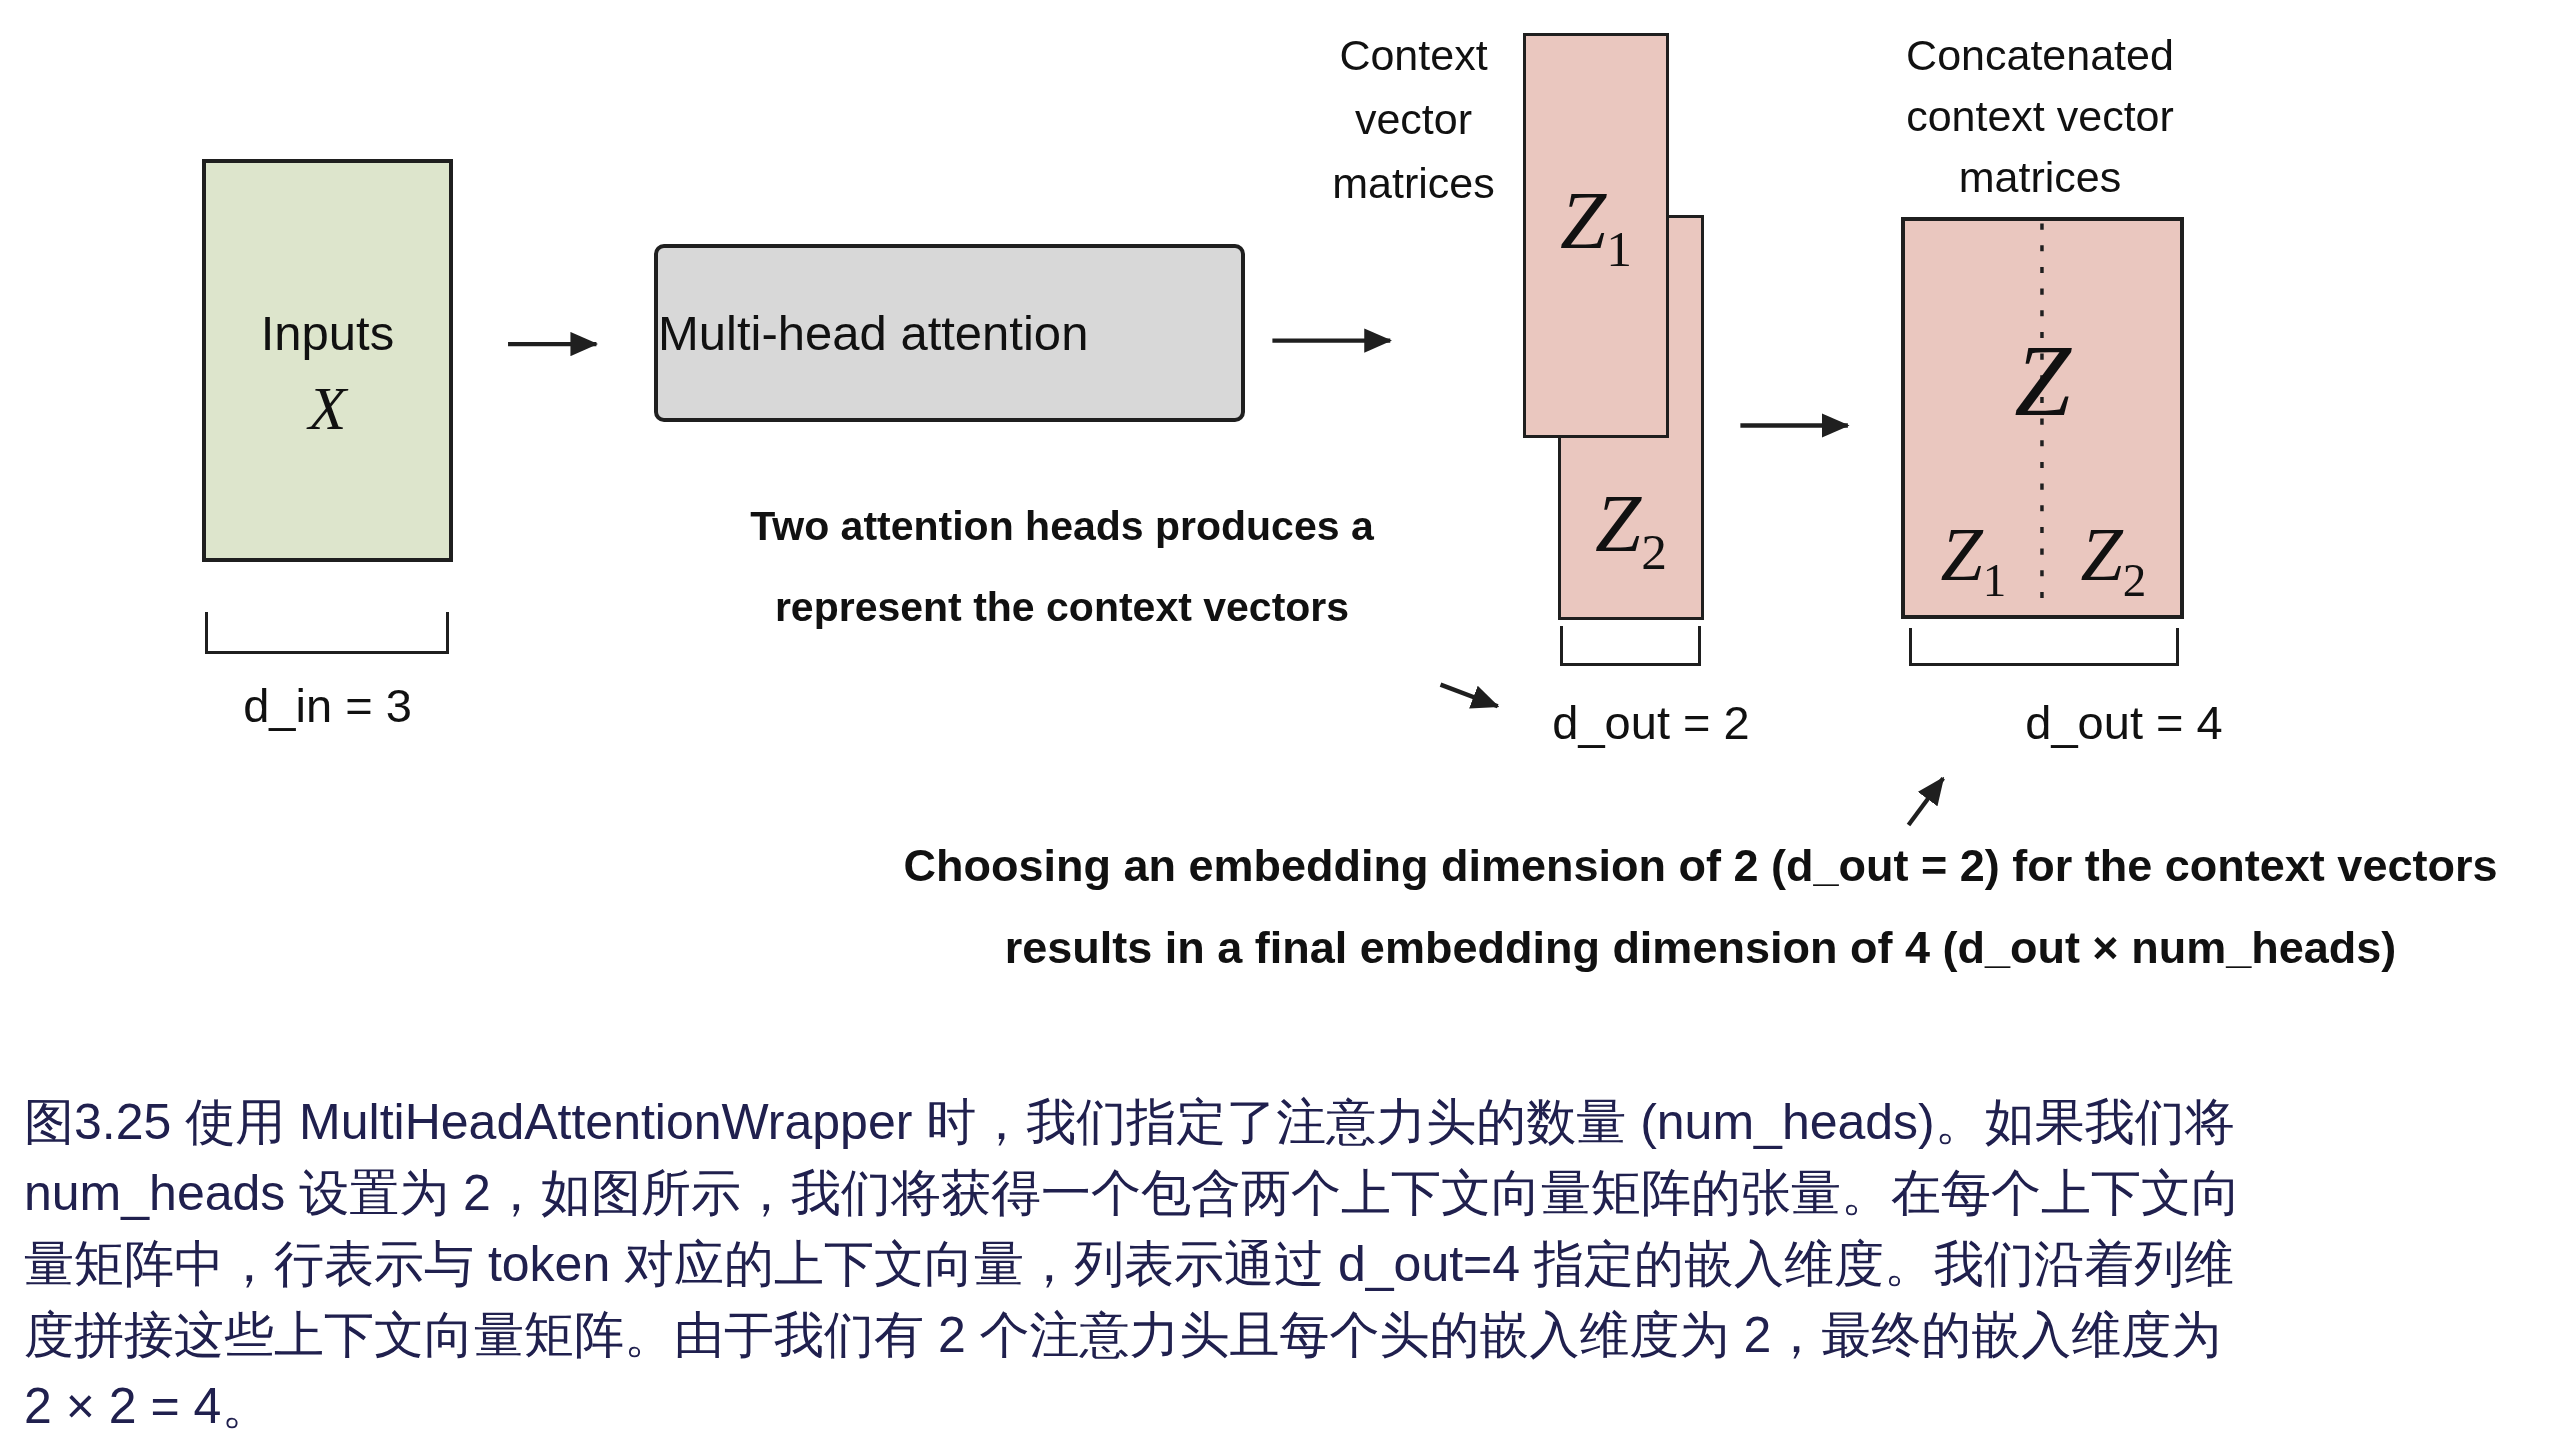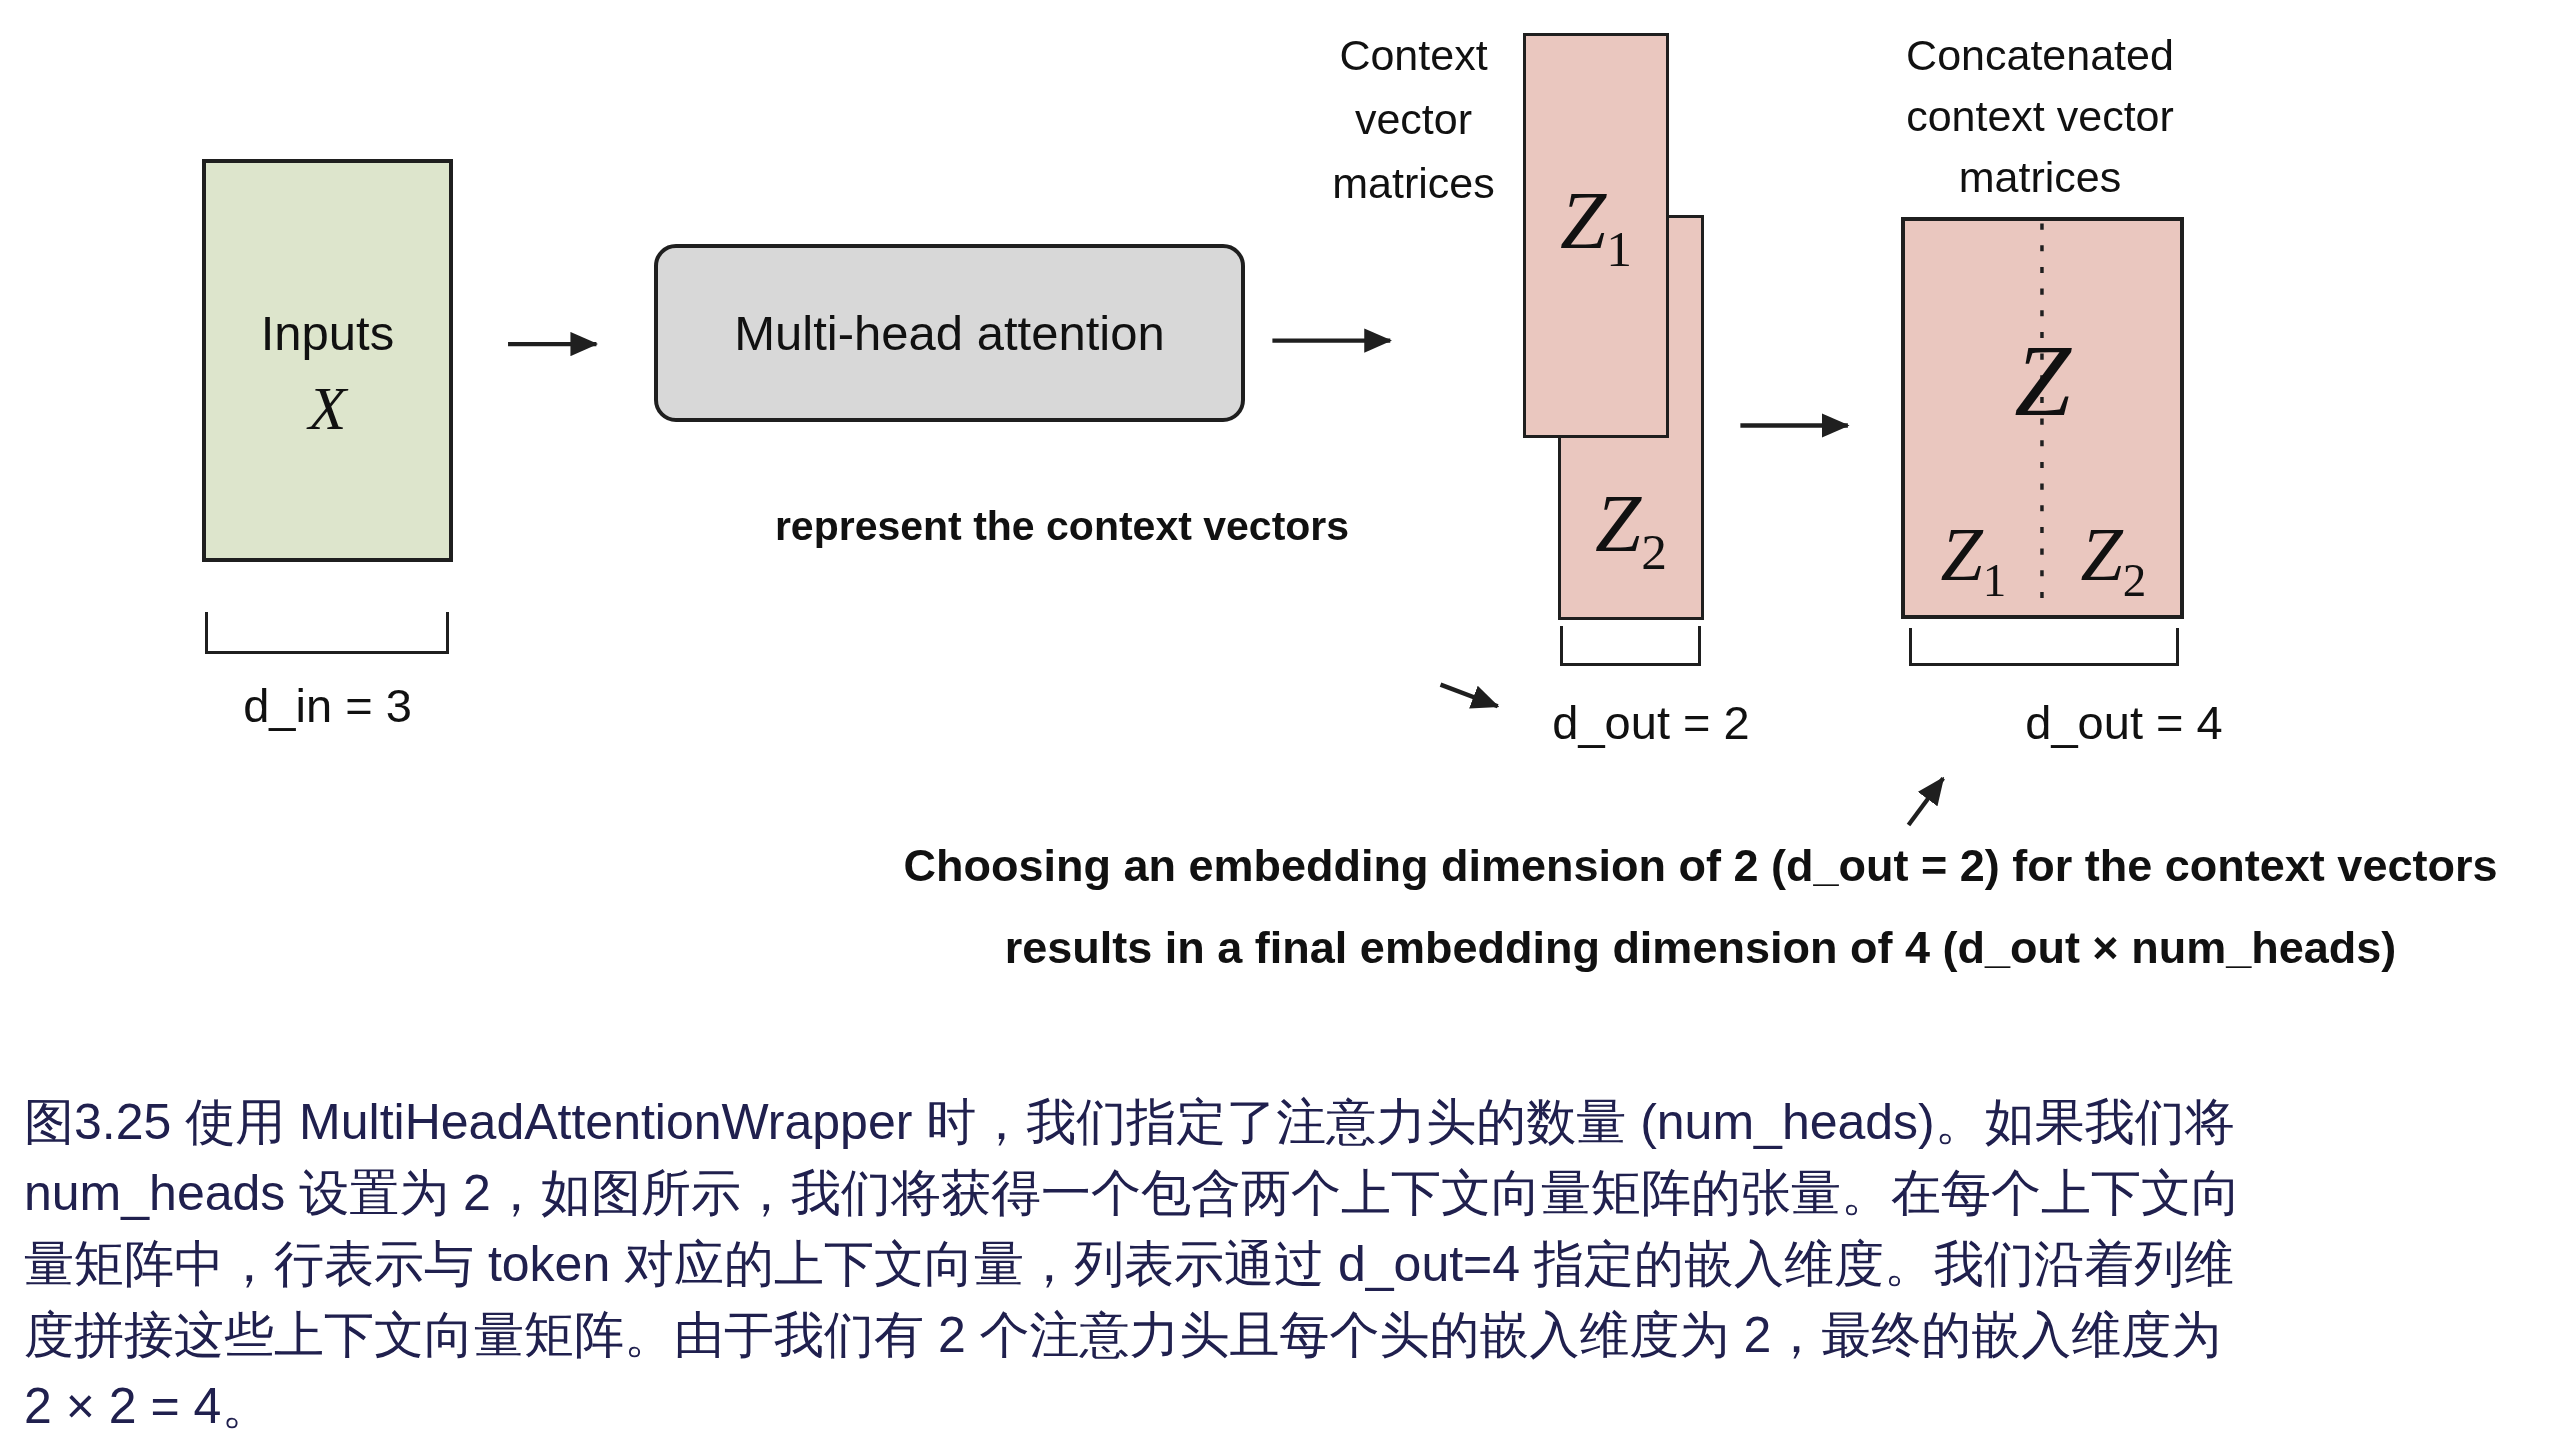--- a/index.html
+++ b/index.html
@@ -22,23 +22,23 @@
     position:absolute;
     box-sizing:border-box;
     border:4.3px solid var(--c-border,#1f1f1f);
   }
   .inputs-box{background:var(--c-inputs_fill,#dde5cc);}
   .pink-box{background:var(--c-matrix_fill,#eac7bf);border-width:3.5px;}
   .mha-box{
     position:absolute;
     box-sizing:border-box;
     border:4.3px solid var(--c-border,#1f1f1f);
-    border-radius:22px;
+    border-radius:10px;
     background:var(--c-mha_fill,#d8d8d8);
-    display:flex;align-items:center;justify-content:center;
+    display:flex;align-items:center;justify-content:flex-start;
   }
 
   
   .diagram-label{
     color:var(--c-diagram_text,#111111);
     font-size:43px;line-height:62px;
   }
   .box-word{color:var(--c-diagram_text,#111111);}
   .math{
     font-family:"Liberation Serif", serif;
@@ -82,20 +82,21 @@
   <div class="abs center nowrap math" style="left:202px;top:373px;width:251px;font-size:62px;">X</div>
 
   <div class="bracket" style="left:205px;top:612px;width:244px;height:42px;"></div>
   <div class="abs center nowrap dim-label" style="left:206px;top:678px;width:243px;text-align:center;">d_in = 3</div>
 
   <div class="mha-box" style="left:654px;top:244px;width:591px;height:178px;">
     <span class="box-word nowrap" style="font-size:49px;">Multi-head attention</span>
   </div>
 
   <div class="abs center bold-ann" style="left:659px;top:486px;width:806px;font-size:41px;line-height:81px;">
+    <div class="nowrap">Two attention heads produces a</div>
     <div class="nowrap">represent the context vectors</div>
   </div>
 
   <div class="abs center diagram-label" style="left:1305px;top:23.4px;width:217px;line-height:64px;">
     <div class="nowrap">Context</div>
     <div class="nowrap">vector</div>
     <div class="nowrap">matrices</div>
   </div>
 
   <div class="matrix-box pink-box" style="left:1558px;top:215px;width:146px;height:405px;z-index:1;"></div>

